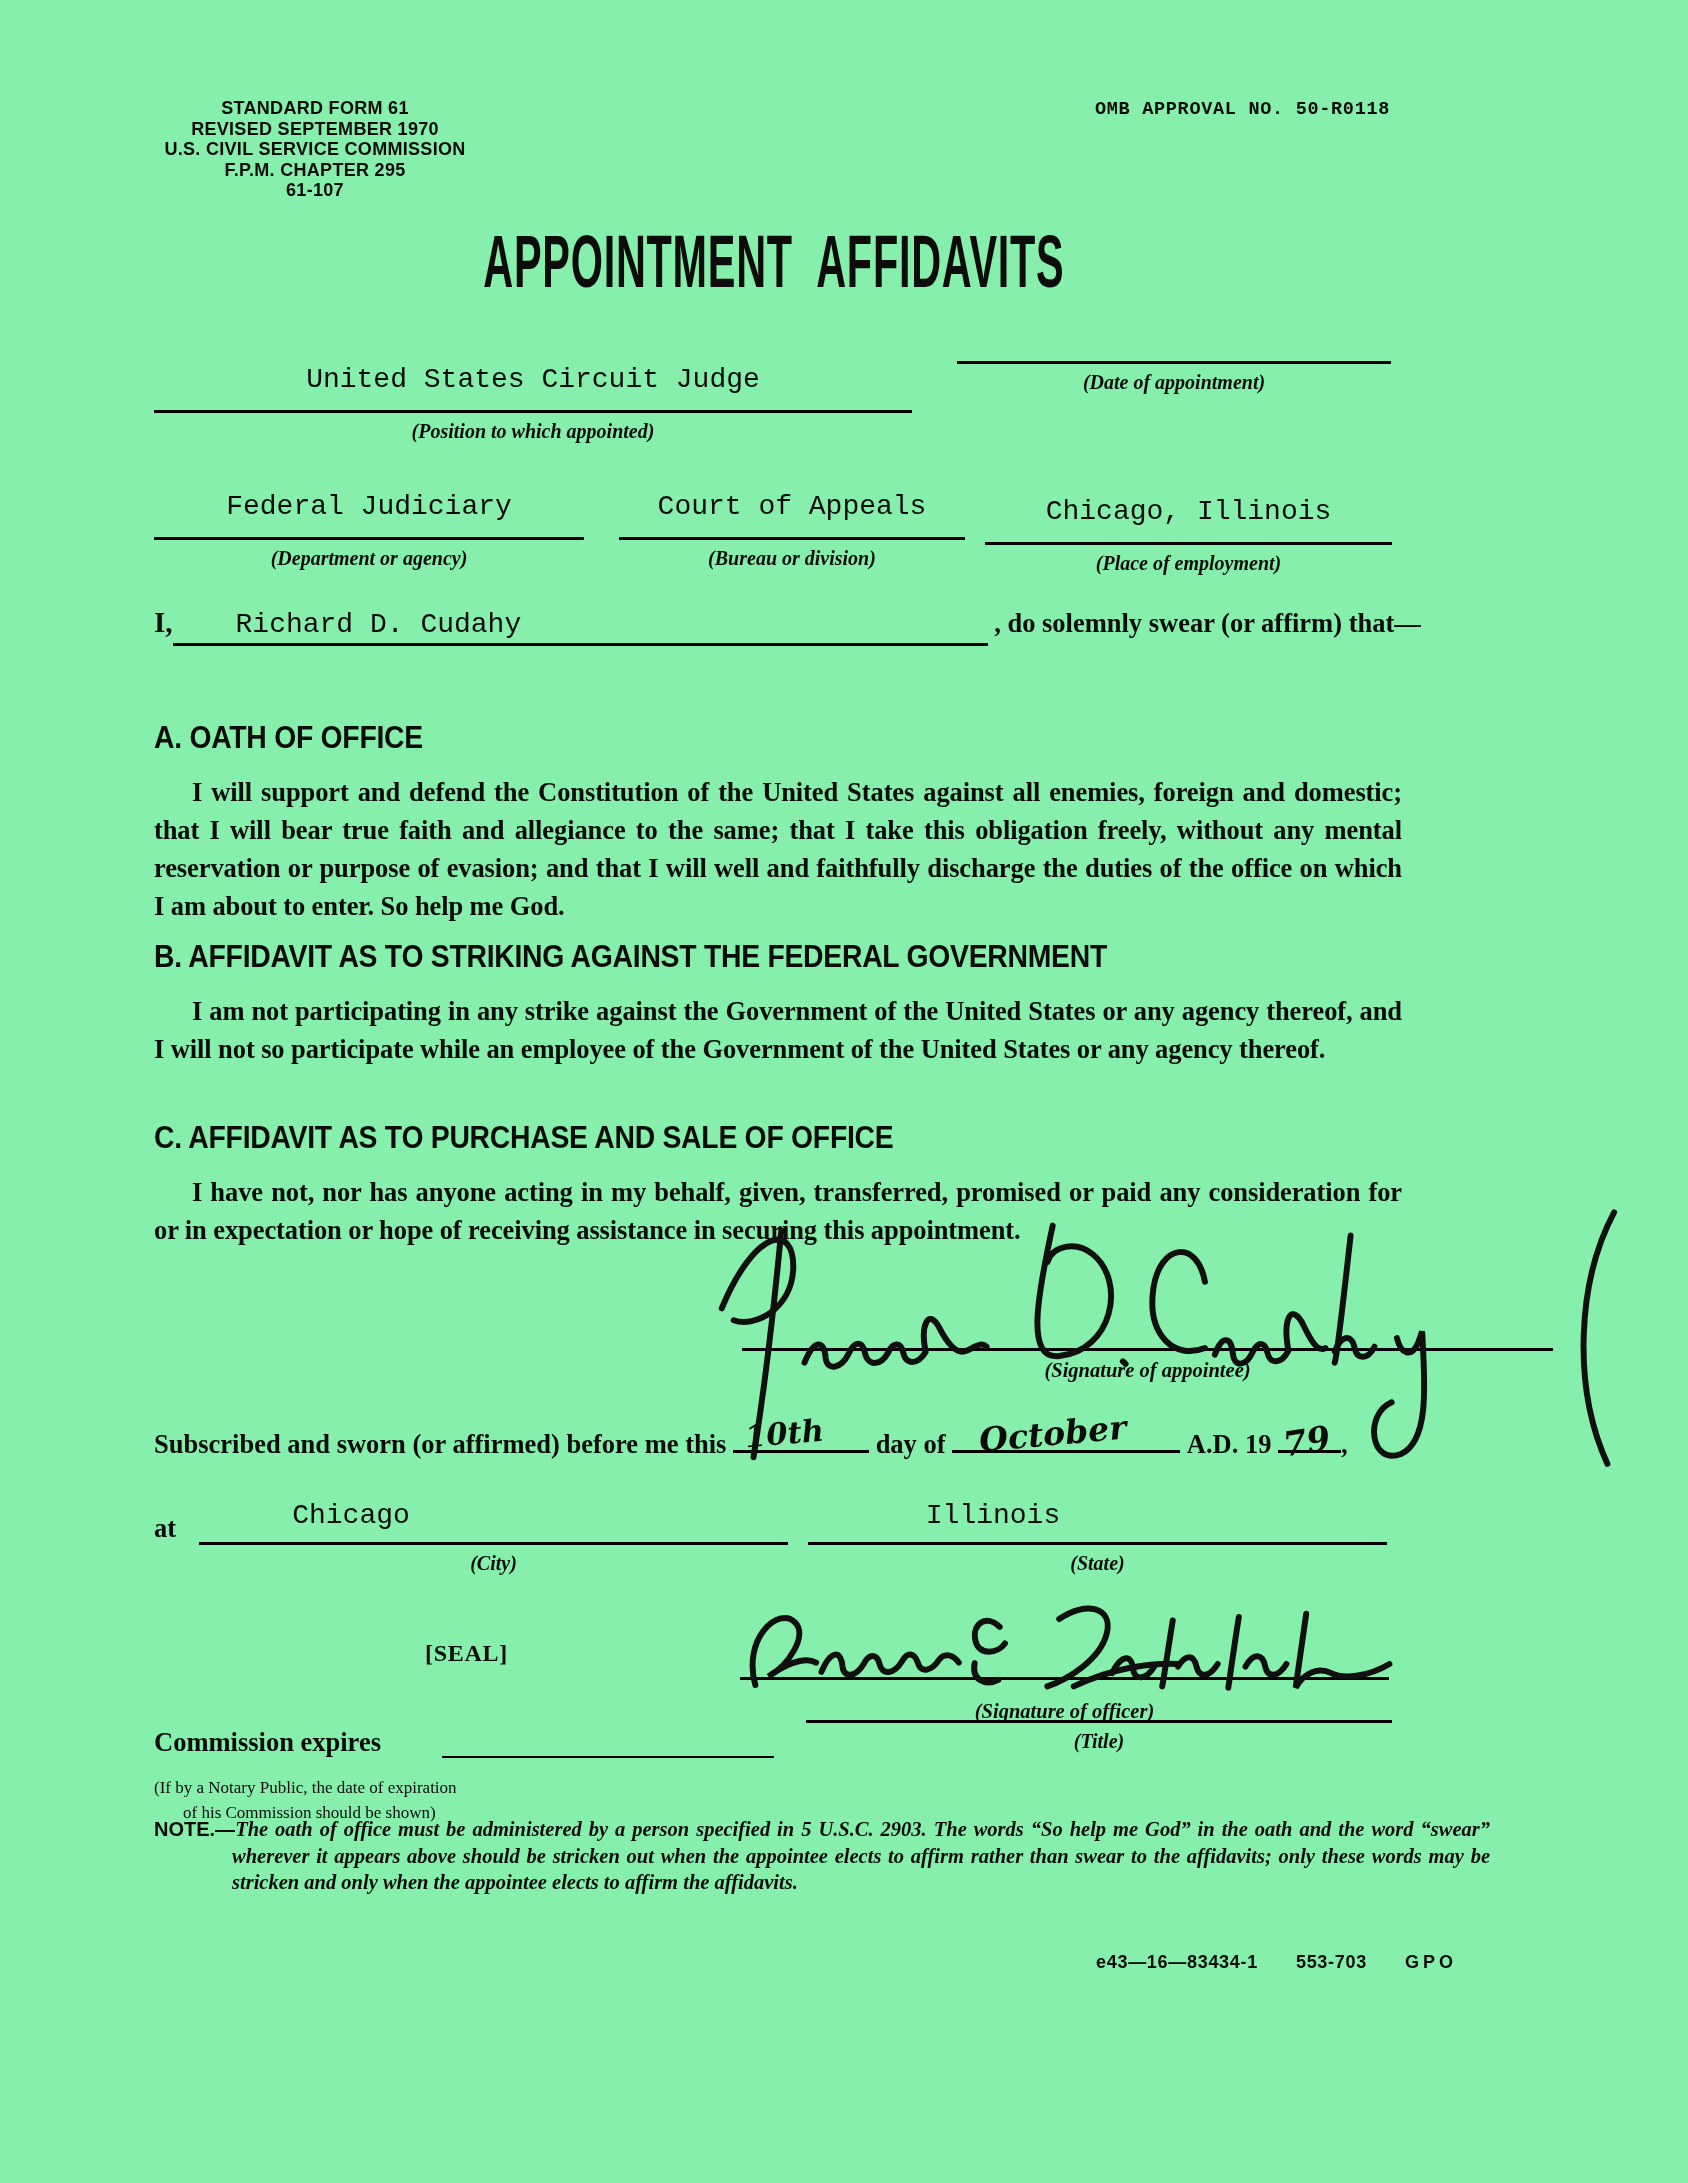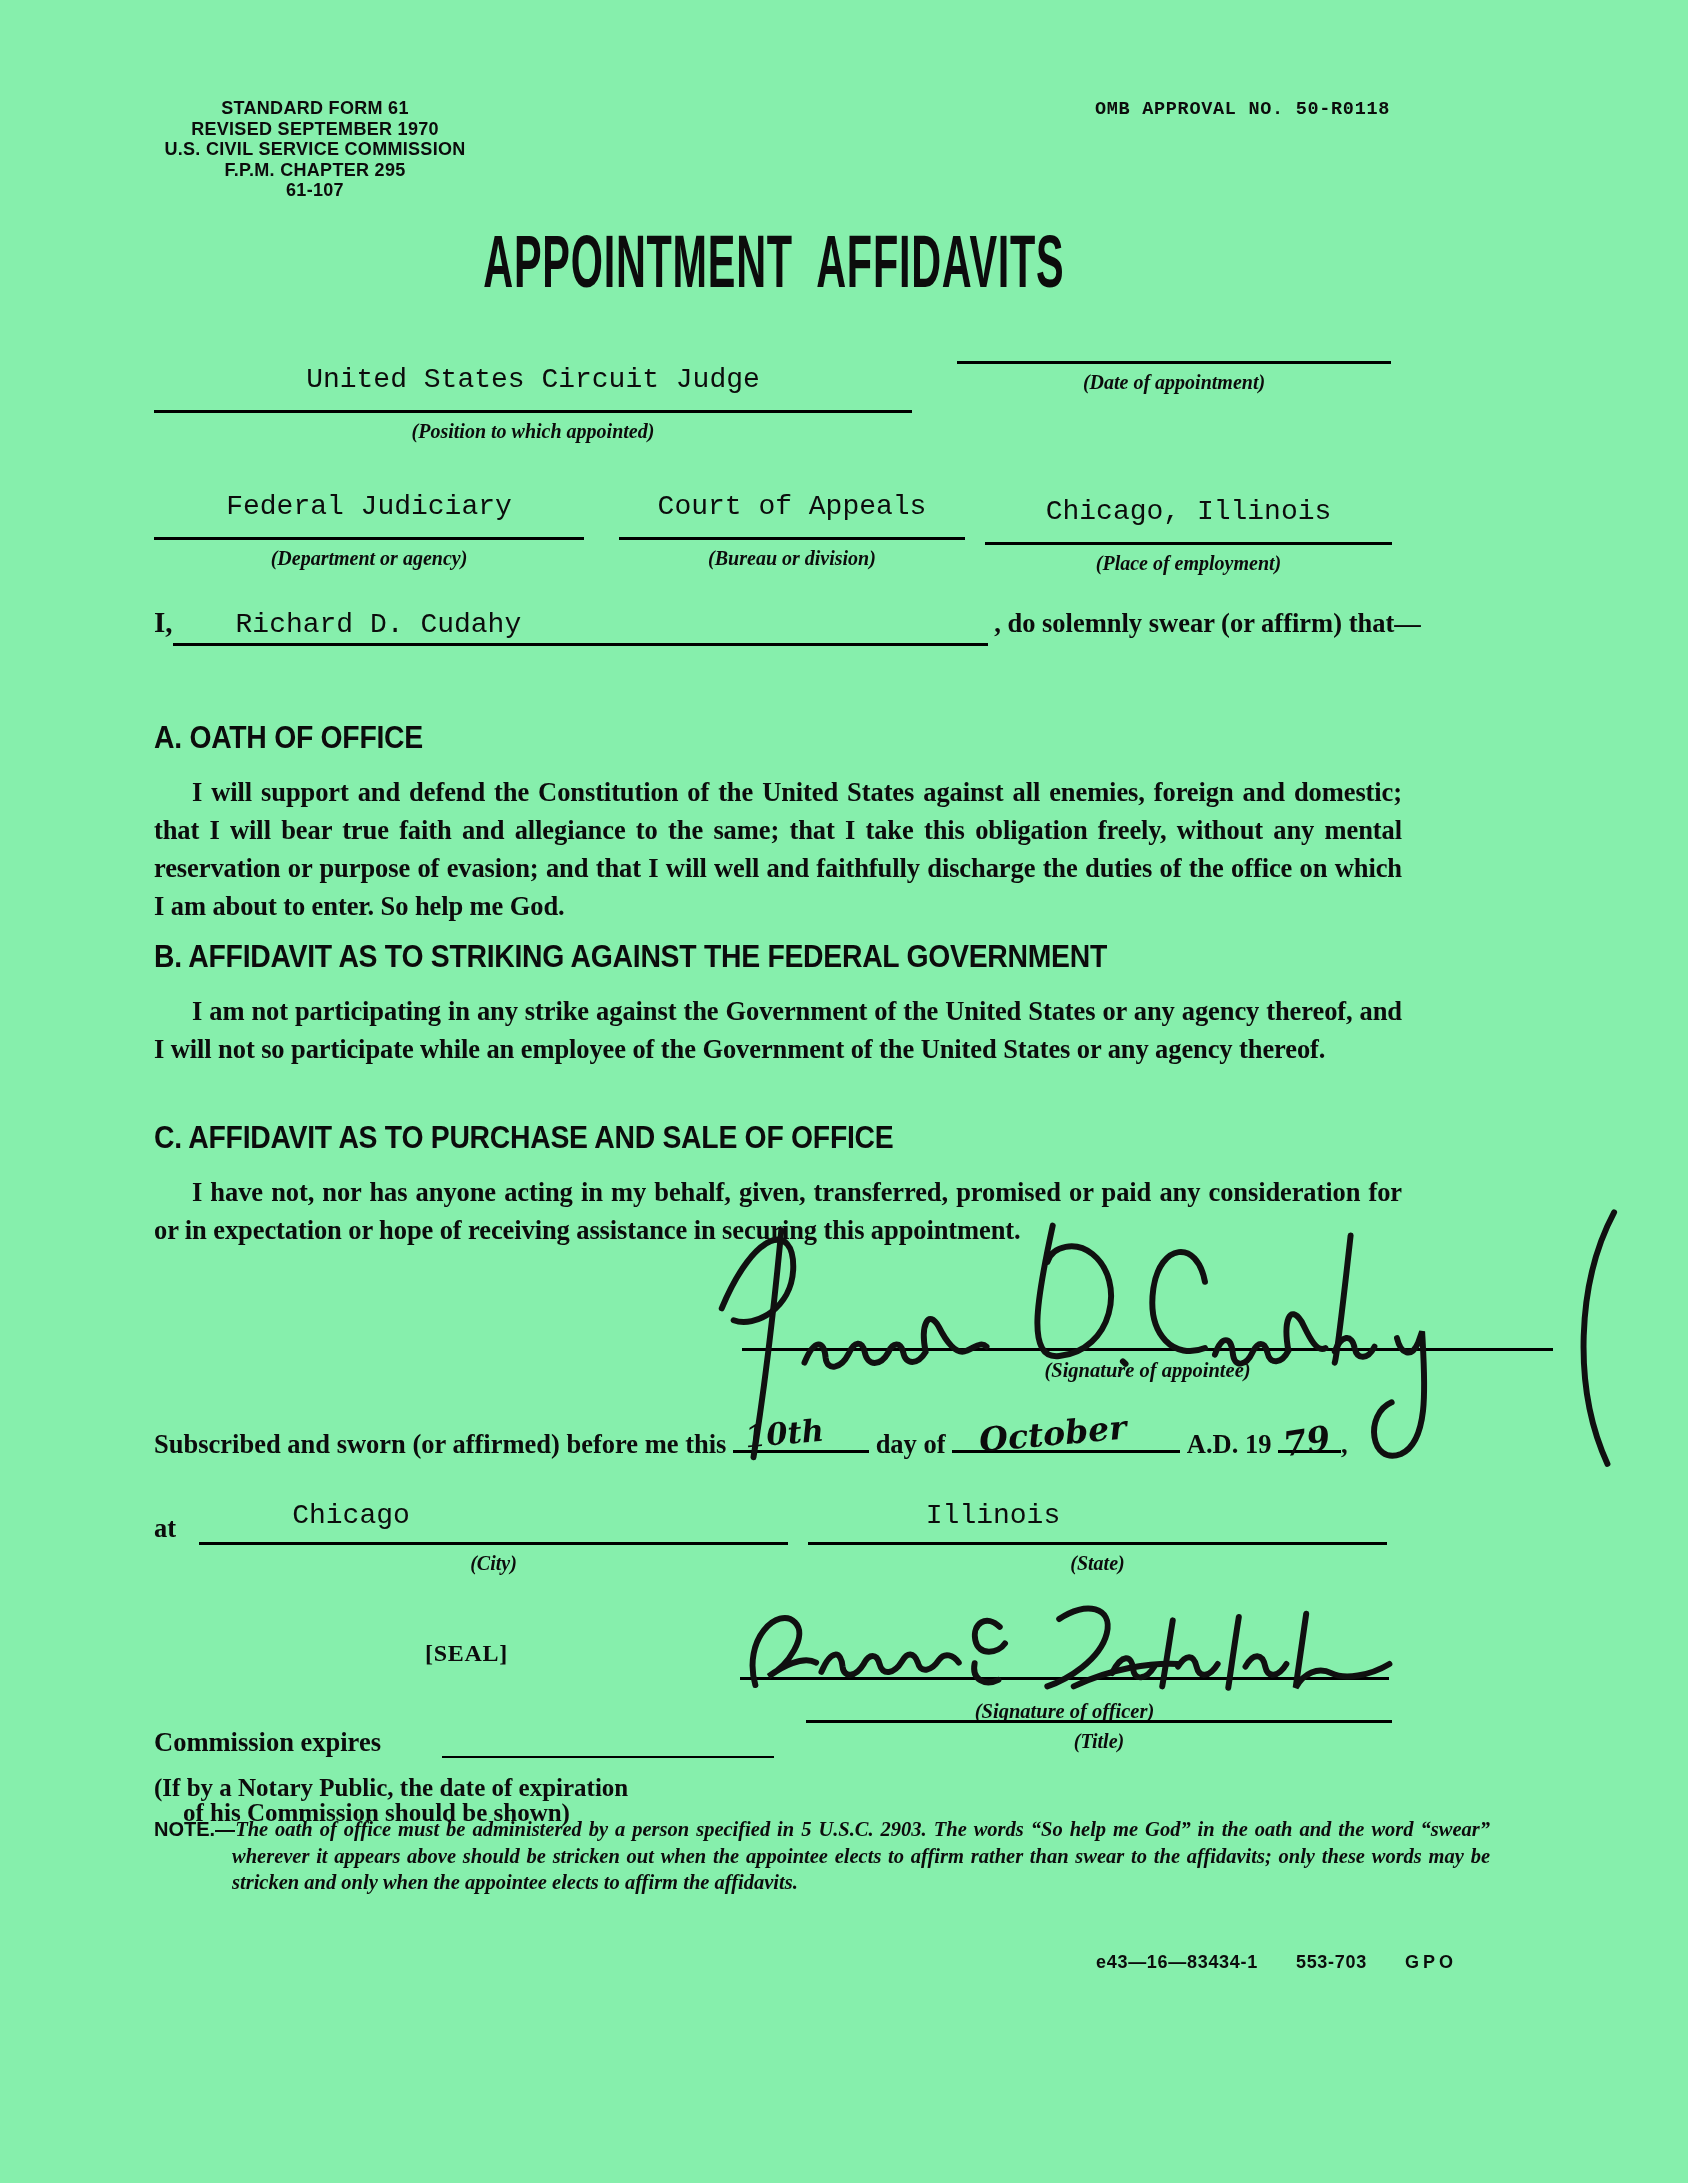--- a/index.html
+++ b/index.html
@@ -56,21 +56,21 @@
         transform:rotate(-5deg);}
 
   .loc-at{left:154px;top:1513px;font-size:26.5px;font-weight:bold;}
   .loc-col{position:absolute;text-align:center;}
   .loc-col .value{display:block;font-family:"Liberation Mono","DejaVu Sans Mono",monospace;
                   font-size:28px;line-height:36px;padding-bottom:8px;white-space:nowrap;}
 
   .seal{left:425px;top:1640px;font-size:24px;font-weight:bold;letter-spacing:0.7px;}
 
   .commission{left:154px;top:1727px;font-size:26.5px;font-weight:bold;}
-  .notary{left:154px;top:1776px;font-size:25px;font-weight:bold;line-height:24.5px;}
+  .notary{left:154px;top:1776px;font-size:17px;font-weight:normal;line-height:24.5px;}
   .notary .l2{padding-left:29px;}
 
   .footer{left:1096px;top:1952px;display:flex;gap:38px;
           font-family:"Liberation Sans",sans-serif;font-weight:bold;font-size:18px;letter-spacing:0.7px;}
 </style>
 </head>
 <body>
 
 <div class="page">
 

